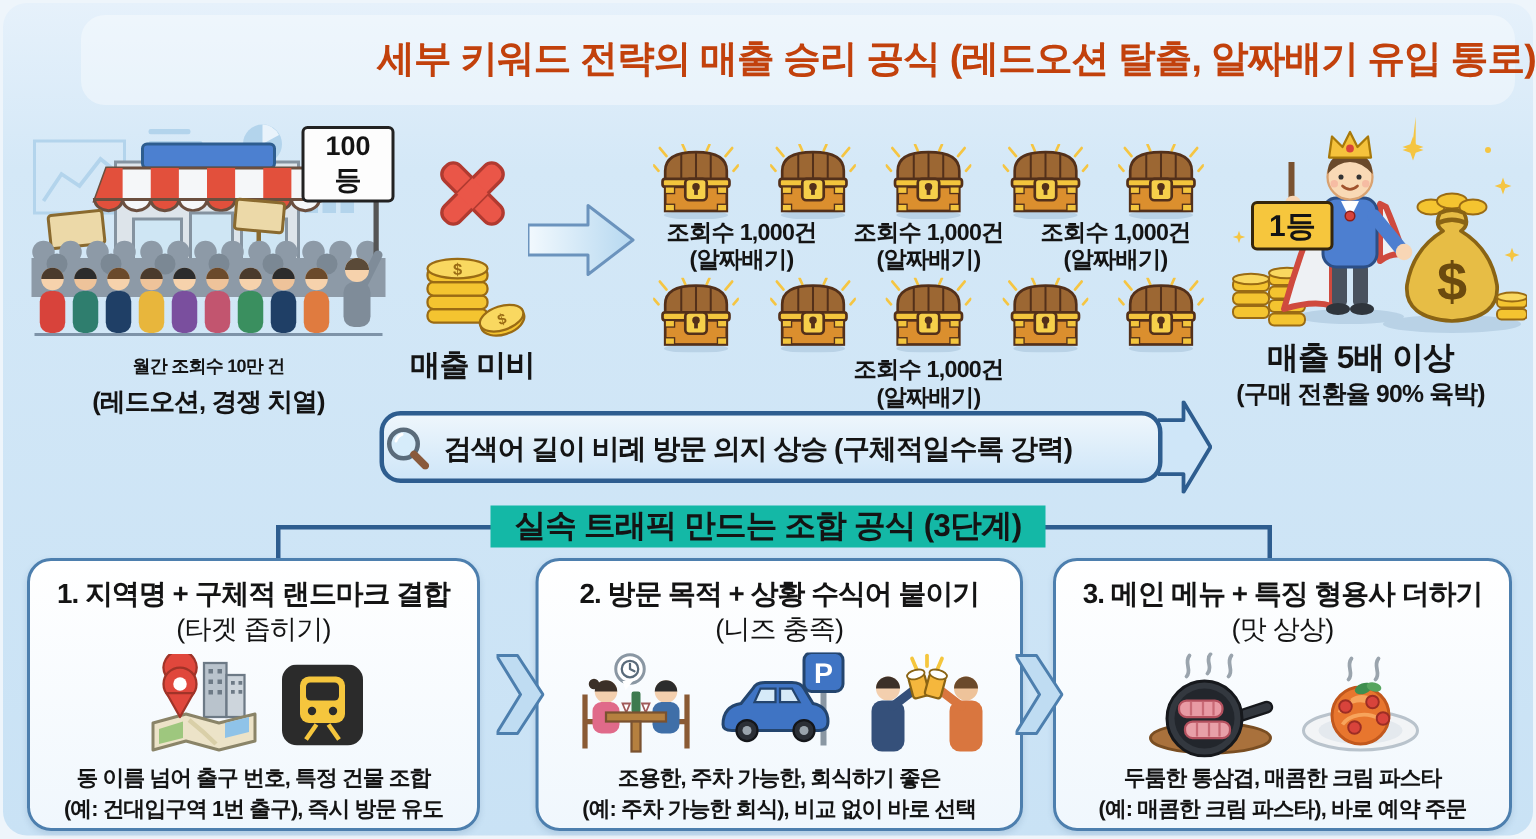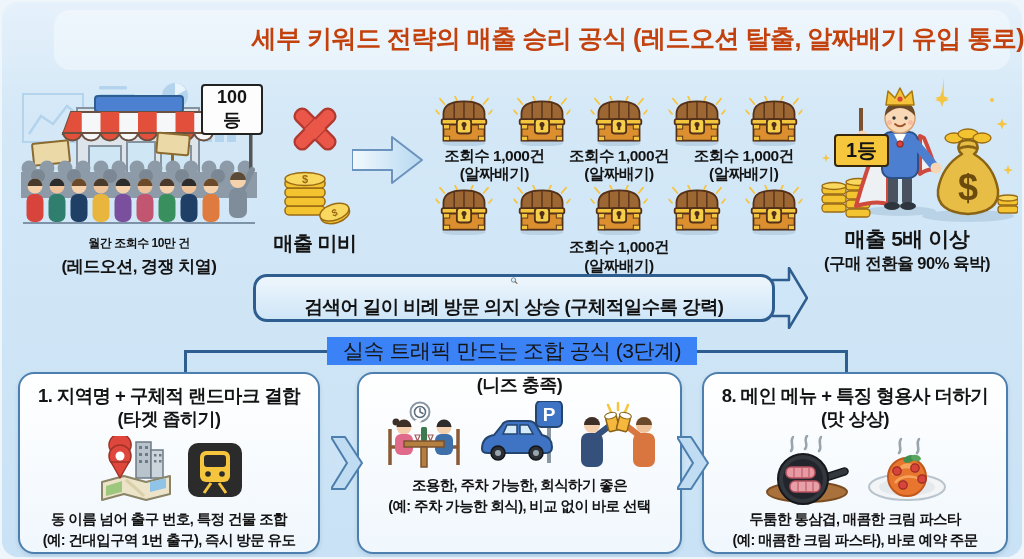--- a/index.html
+++ b/index.html
@@ -47,41 +47,41 @@
     position:absolute;left:42px;top:8px;background:#f6c63d;border:2.5px solid #35260c;
     border-radius:4px;padding:1px 10px;font-size:20px;font-weight:800;z-index:3;margin-top:48px;
   }
   .scene-right .caption{font-size:21px;}
   .scene-right .subcaption{font-size:16.5px;}
   
   .banner{
     position:absolute;left:253px;top:274px;width:522px;height:48px;box-sizing:border-box;
     border:3px solid #2e5d8f;border-radius:14px;
     background:linear-gradient(180deg,#eef6fc,#cfe6f8);
-    display:flex;align-items:center;gap:10px;z-index:2;flex-direction:column;
+    display:flex;align-items:center;gap:10px;z-index:2;
   }
   .banner-text{font-size:18.5px;font-weight:800;letter-spacing:-0.6px;white-space:nowrap;}
   .banner-head{position:absolute;left:772px;top:267px;z-index:1;}
   
   .combo-hline{position:absolute;left:185px;top:350px;width:662px;border-top:3px solid #2e5d8f;}
   .combo-vline{position:absolute;width:3px;height:24px;background:#2e5d8f;top:350px;}
   .combo-heading{position:absolute;left:0;top:337px;width:100%;text-align:center;z-index:2;}
   .combo-heading span{
-    display:inline-block;background:#3b82f6;padding:0 16px;
-    font-size:21px;font-weight:400;letter-spacing:-0.5px;line-height:28px;
+    display:inline-block;background:#14b8a6;padding:0 16px;
+    font-size:21px;font-weight:700;letter-spacing:-0.5px;line-height:28px;
   }
   
   .step-box{
     position:absolute;top:372px;height:182px;box-sizing:border-box;
     background:linear-gradient(180deg,#ffffff,#f0f7fd);
     border:2.5px solid #4d7fae;border-radius:16px;text-align:center;
     box-shadow:0 2px 4px rgba(60,100,140,0.18);
   }
   .step-title{font-size:18.5px;font-weight:800;letter-spacing:-0.6px;line-height:25px;margin-top:9px;white-space:nowrap;}
-  .step-subtitle{font-size:18px;font-weight:700;letter-spacing:-0.5px;line-height:23px;}
+  .step-subtitle{font-size:18px;font-weight:400;letter-spacing:-0.5px;line-height:23px;}
   .step-icons{height:78px;display:flex;align-items:center;justify-content:center;gap:12px;}
   .step-desc{font-size:14.5px;font-weight:800;letter-spacing:-0.6px;line-height:21px;white-space:nowrap;}
   .chevron{position:absolute;top:436px;z-index:2;}
 </style>
 </head>
 <body>
 
 <div class="card"></div>
 <div class="title-band"></div>
 
@@ -479,20 +479,21 @@
   </div>
   <div class="step-desc">동 이름 넘어 출구 번호, 특정 건물 조합</div>
   <div class="step-desc">(예: 건대입구역 1번 출구), 즉시 방문 유도</div>
 </div>
 
 <svg class="chevron" style="left:331px" width="32" height="54" viewBox="0 0 32 54">
   <polygon points="0,1 14,1 31,27 14,53 0,53 16,27" fill="#bfdcf2" stroke="#4d7fae" stroke-width="2" stroke-linejoin="round"></polygon>
 </svg>
 
 <div class="step-box" style="left:357px;width:325px">
+  <div class="step-title">2. 방문 목적 + 상황 수식어 붙이기</div>
   <div class="step-subtitle">(니즈 충족)</div>
   <div class="step-icons">
     <svg width="84" height="70" viewBox="0 0 84 70">
       <circle cx="38" cy="11" r="9.5" fill="#ffffff" stroke="#8a97a3" stroke-width="2"></circle>
       <polygon points="33,19 40,19 35,25" fill="#ffffff"></polygon>
       <circle cx="38" cy="11" r="5.5" fill="none" stroke="#5a6b7a" stroke-width="1.5"></circle>
       <path d="M38,11 L38,7.5 M38,11 L41,12.5" stroke="#5a6b7a" stroke-width="1.5" stroke-linecap="round"></path>
       <path d="M8,28 V64 M8,46 H22" stroke="#8a5a34" stroke-width="3.5" fill="none"></path>
       <path d="M76,28 V64 M76,46 H62" stroke="#8a5a34" stroke-width="3.5" fill="none"></path>
       <circle cx="22" cy="26" r="7.5" fill="#f3cfae"></circle>
@@ -546,21 +547,21 @@
   </div>
   <div class="step-desc">조용한, 주차 가능한, 회식하기 좋은</div>
   <div class="step-desc">(예: 주차 가능한 회식), 비교 없이 바로 선택</div>
 </div>
 
 <svg class="chevron" style="left:677px" width="32" height="54" viewBox="0 0 32 54">
   <polygon points="0,1 14,1 31,27 14,53 0,53 16,27" fill="#bfdcf2" stroke="#4d7fae" stroke-width="2" stroke-linejoin="round"></polygon>
 </svg>
 
 <div class="step-box" style="left:702px;width:306px">
-  <div class="step-title">8. 메인 메뉴 + 특징 형용사 더하기</div>
+  <div class="step-title">3. 메인 메뉴 + 특징 형용사 더하기</div>
   <div class="step-subtitle">(맛 상상)</div>
   <div class="step-icons">
     <svg width="92" height="70" viewBox="0 0 92 70">
       <g stroke="#9aa4ad" stroke-width="2.5" fill="none" stroke-linecap="round">
         <path d="M30,16 c4,-4 -2,-9 2,-14"></path>
           <path d="M44,14 c4,-4 -2,-9 2,-13"></path>
           <path d="M58,16 c4,-4 -2,-9 2,-14"></path>
       </g>
       <ellipse cx="46" cy="57" rx="40" ry="10" fill="#a9713c" stroke="#7a4e22" stroke-width="2"></ellipse>
       <g transform="rotate(-18 68 42)">

